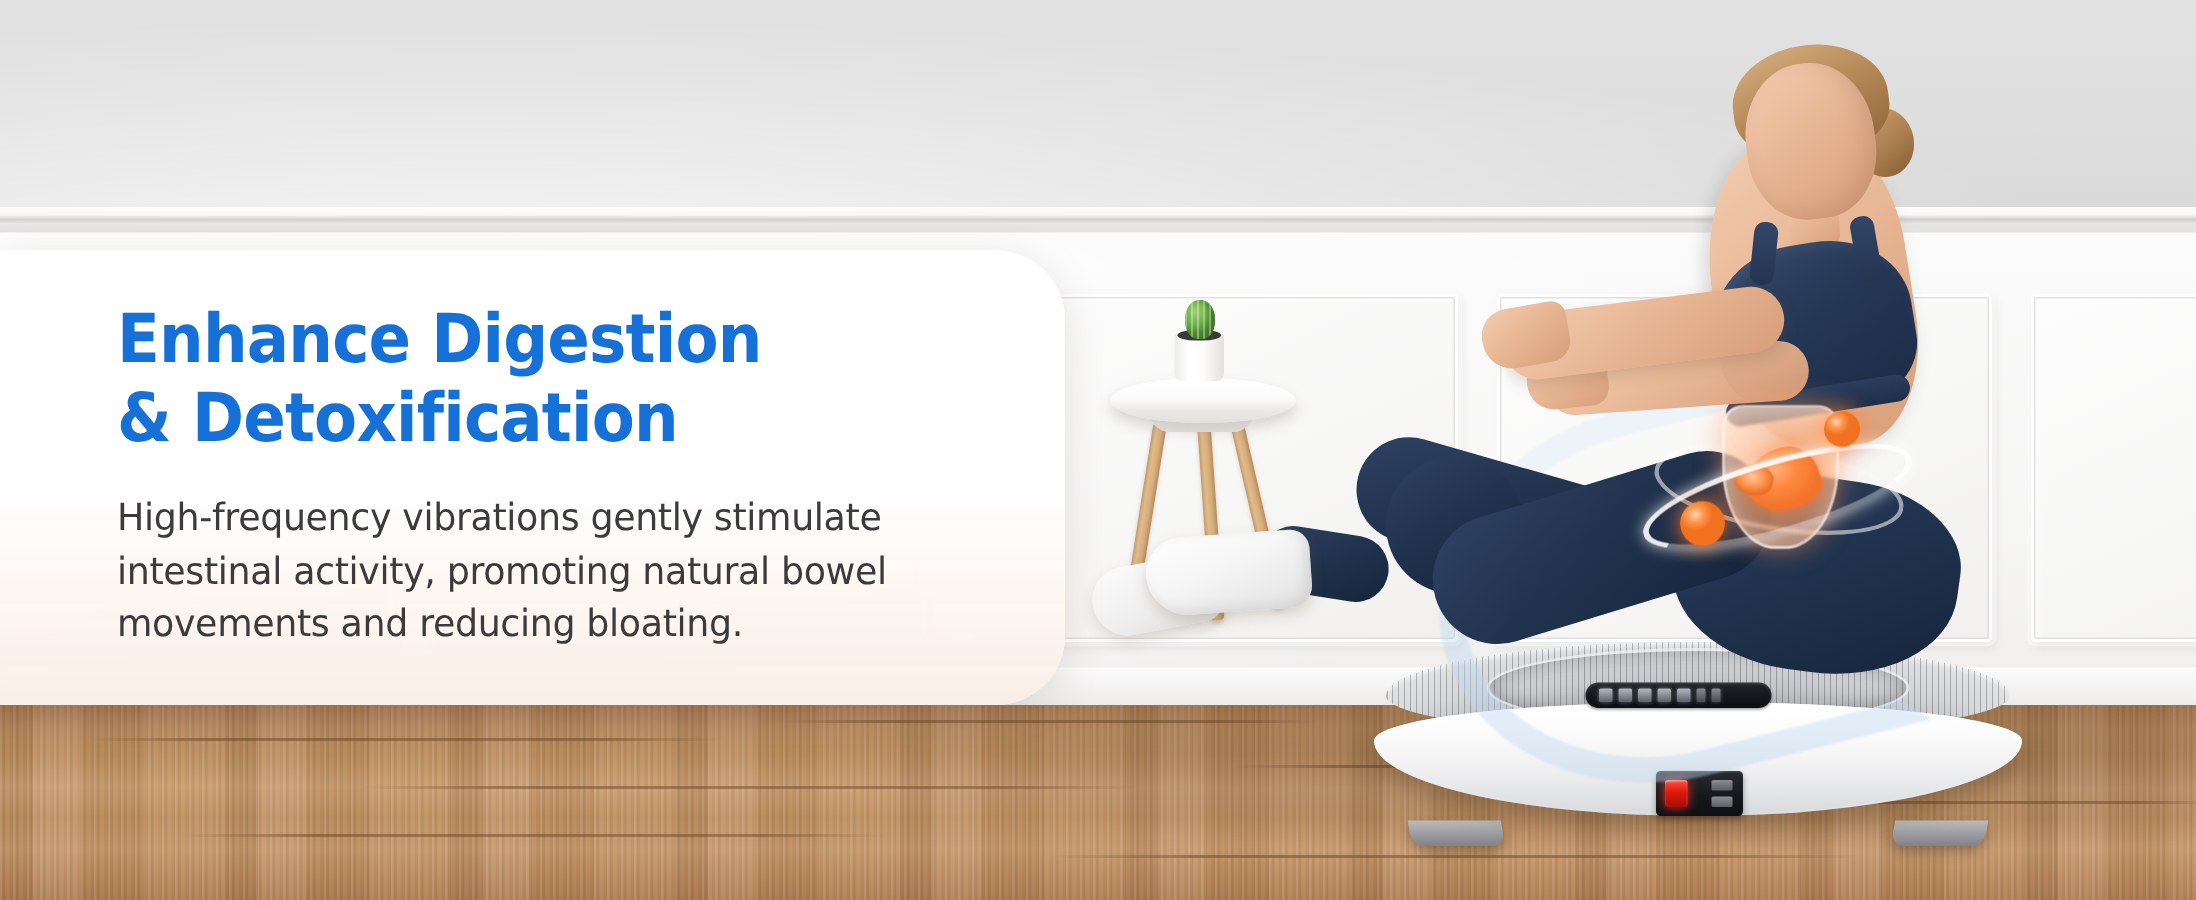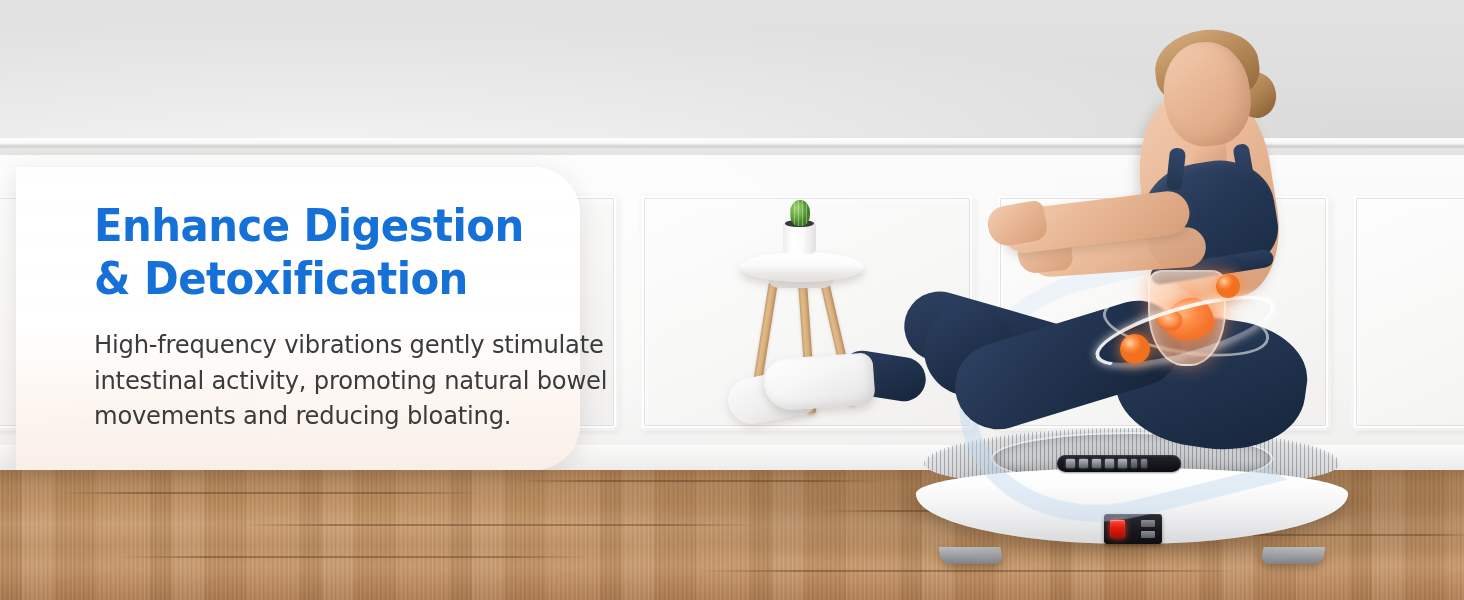--- a/index.html
+++ b/index.html
@@ -398,21 +398,21 @@
   .orb{
     position:absolute; border-radius:50%;
     background:radial-gradient(38% 36% at 34% 30%, #ffd9b8 0%, #ff9a52 46%, #f2711f 100%);
     box-shadow:0 0 14px rgba(255,130,60,.85);
   }
   .orb.o1{ left:124px; top:6px; width:24px; height:24px; }
   .orb.o2{ left:28px; top:66px; width:30px; height:30px; }
 
   
   .panel{
-    position:absolute; left:16px; top:167px; width:564px; height:303px;
+    position:absolute; left:0; top:167px; width:710px; height:303px;
     border-radius:0 46px 46px 0;
     background:linear-gradient(180deg,
       rgba(255,255,255,.97) 0%,
       rgba(255,255,255,.95) 52%,
       rgba(253,246,241,.93) 76%,
       rgba(250,238,230,.90) 100%);
     box-shadow:0 6px 26px rgba(120,105,92,.18);
     backdrop-filter:blur(2px);
     z-index:20;
   }

